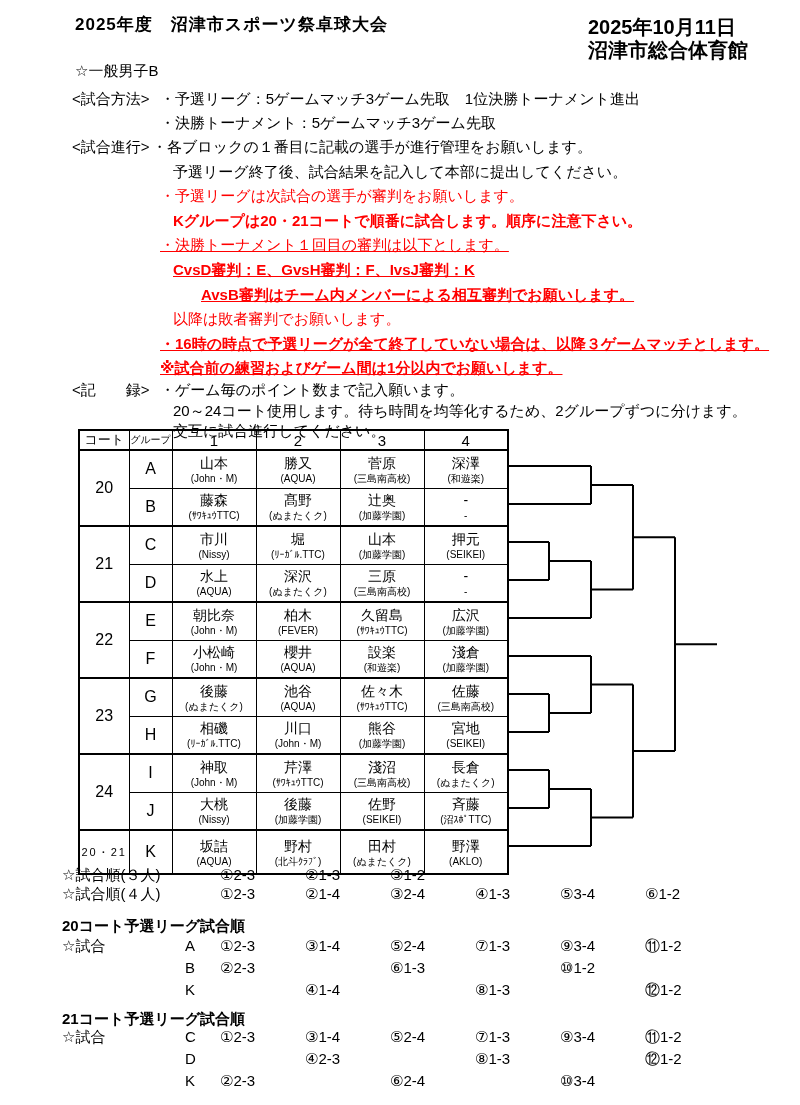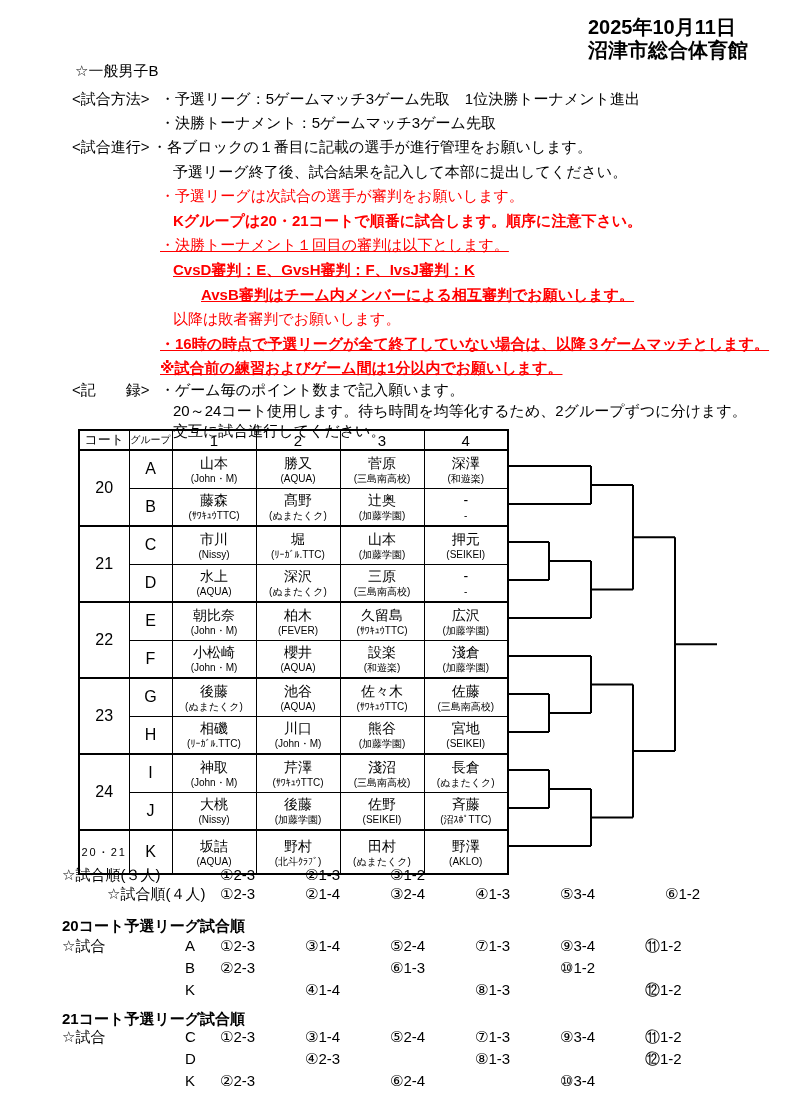--- a/index.html
+++ b/index.html
@@ -29,20 +29,21 @@
   svg.bracket{position:absolute;left:0;top:0;pointer-events:none;}
   .order-label{font-size:15px;}
   .order-letter{font-size:15px;}
   .order-entry{font-size:15px;}
   .sec-title{font-size:15px;font-weight:bold;}
 </style>
 </head>
 <body>
 
 <div class="page">
+  <div class="abs title" style="left:75px;top:13px;">2025年度　沼津市スポーツ祭卓球大会</div>
   <div class="abs hdr-right" style="left:588px;top:14px;">2025年10月11日</div>
   <div class="abs hdr-right" style="left:588px;top:37px;">沼津市総合体育館</div>
   <div class="abs cat" style="left:75px;top:62px;">☆一般男子B</div>
 
   <div id="instructions">
       <div class="abs lbl" style="left: 72px; top: 90px;">&lt;試合方法&gt;</div>
       <div class="abs iline" style="left: 160px; top: 90px;">・予選リーグ：5ゲームマッチ3ゲーム先取　1位決勝トーナメント進出</div>
       <div class="abs iline" style="left: 160px; top: 113.5px;">・決勝トーナメント：5ゲームマッチ3ゲーム先取</div>
       <div class="abs lbl" style="left: 72px; top: 138px;">&lt;試合進行&gt;</div>
       <div class="abs iline" style="left: 152px; top: 138px;">・各ブロックの１番目に記載の選手が進行管理をお願いします。</div>
@@ -331,27 +332,27 @@
       <line x1="633" y1="751" x2="675" y2="751" stroke="#000" stroke-width="2"></line>
       <line x1="675" y1="537.25" x2="675" y2="751" stroke="#000" stroke-width="2"></line>
       <line x1="675" y1="644.125" x2="717" y2="644.125" stroke="#000" stroke-width="2"></line>
     </svg>
 
   <div id="order-note">
       <div class="abs order-label" style="left: 62px; top: 866px;">☆試合順(３人)</div>
       <div class="abs order-entry" style="left: 220px; top: 866px;">①2-3</div>
       <div class="abs order-entry" style="left: 305px; top: 866px;">②1-3</div>
       <div class="abs order-entry" style="left: 390px; top: 866px; text-align: center;">③1-2</div>
-      <div class="abs order-label" style="left: 62px; top: 885px; margin-left: 45px;">☆試合順(４人)</div>
+      <div class="abs order-label" style="left: 62px; top: 885px;">☆試合順(４人)</div>
       <div class="abs order-entry" style="left: 220px; top: 885px;">①2-3</div>
       <div class="abs order-entry" style="left: 305px; top: 885px;">②1-4</div>
       <div class="abs order-entry" style="left: 390px; top: 885px;">③2-4</div>
       <div class="abs order-entry" style="left: 475px; top: 885px;">④1-3</div>
       <div class="abs order-entry" style="left: 560px; top: 885px;">⑤3-4</div>
-      <div class="abs order-entry" style="left: 645px; top: 885px; margin-left: 20px;">⑥1-2</div>
+      <div class="abs order-entry" style="left: 645px; top: 885px;">⑥1-2</div>
     </div>
   <div id="court-sections">
       <div class="abs sec-title" style="left: 62px; top: 917px;">20コート予選リーグ試合順</div>
       <div class="abs order-label" style="left: 62px; top: 937px;">☆試合</div>
       <div class="abs order-letter" style="left: 185px; top: 937px;">A</div>
       <div class="abs order-entry" style="left: 220px; top: 937px;">①2-3</div>
       <div class="abs order-entry" style="left: 305px; top: 937px;">③1-4</div>
       <div class="abs order-entry" style="left: 390px; top: 937px;">⑤2-4</div>
       <div class="abs order-entry" style="left: 475px; top: 937px;">⑦1-3</div>
       <div class="abs order-entry" style="left: 560px; top: 937px;">⑨3-4</div>

